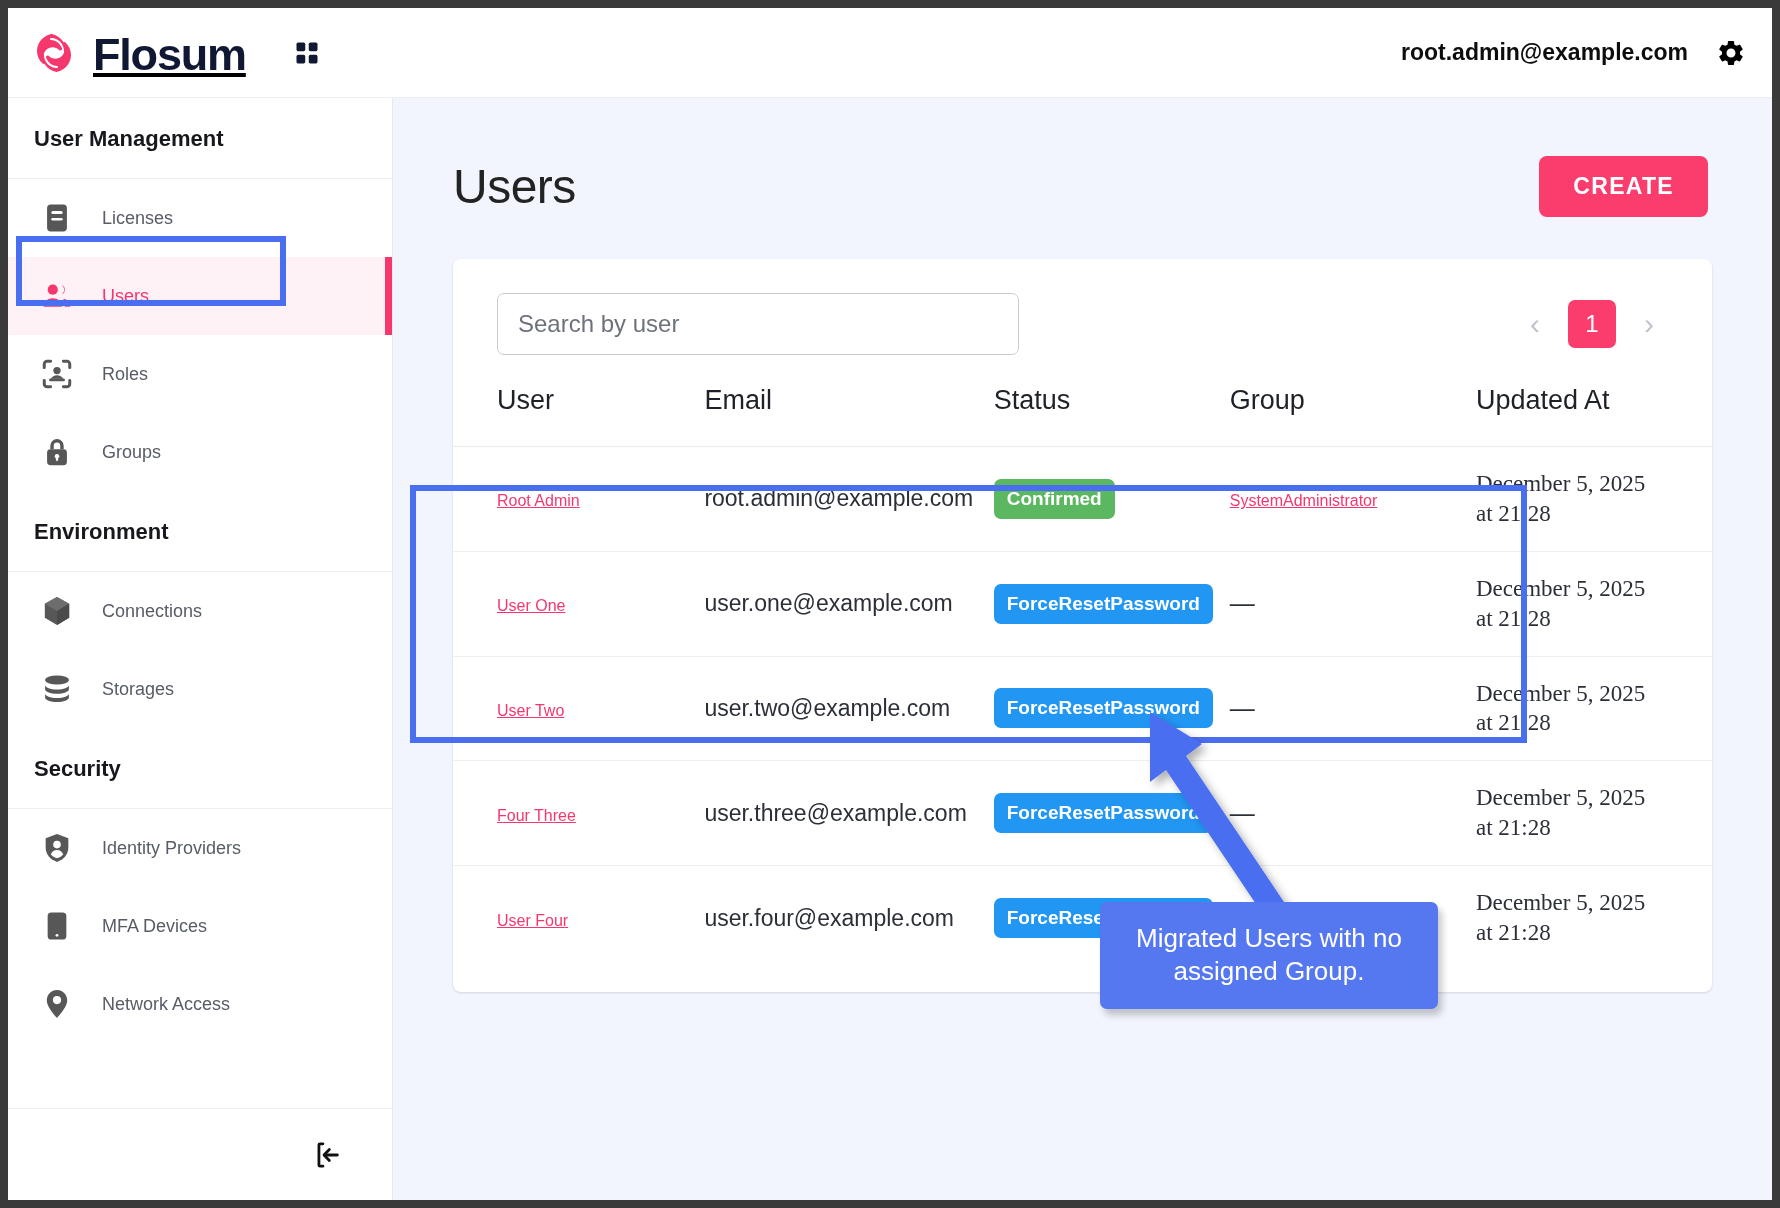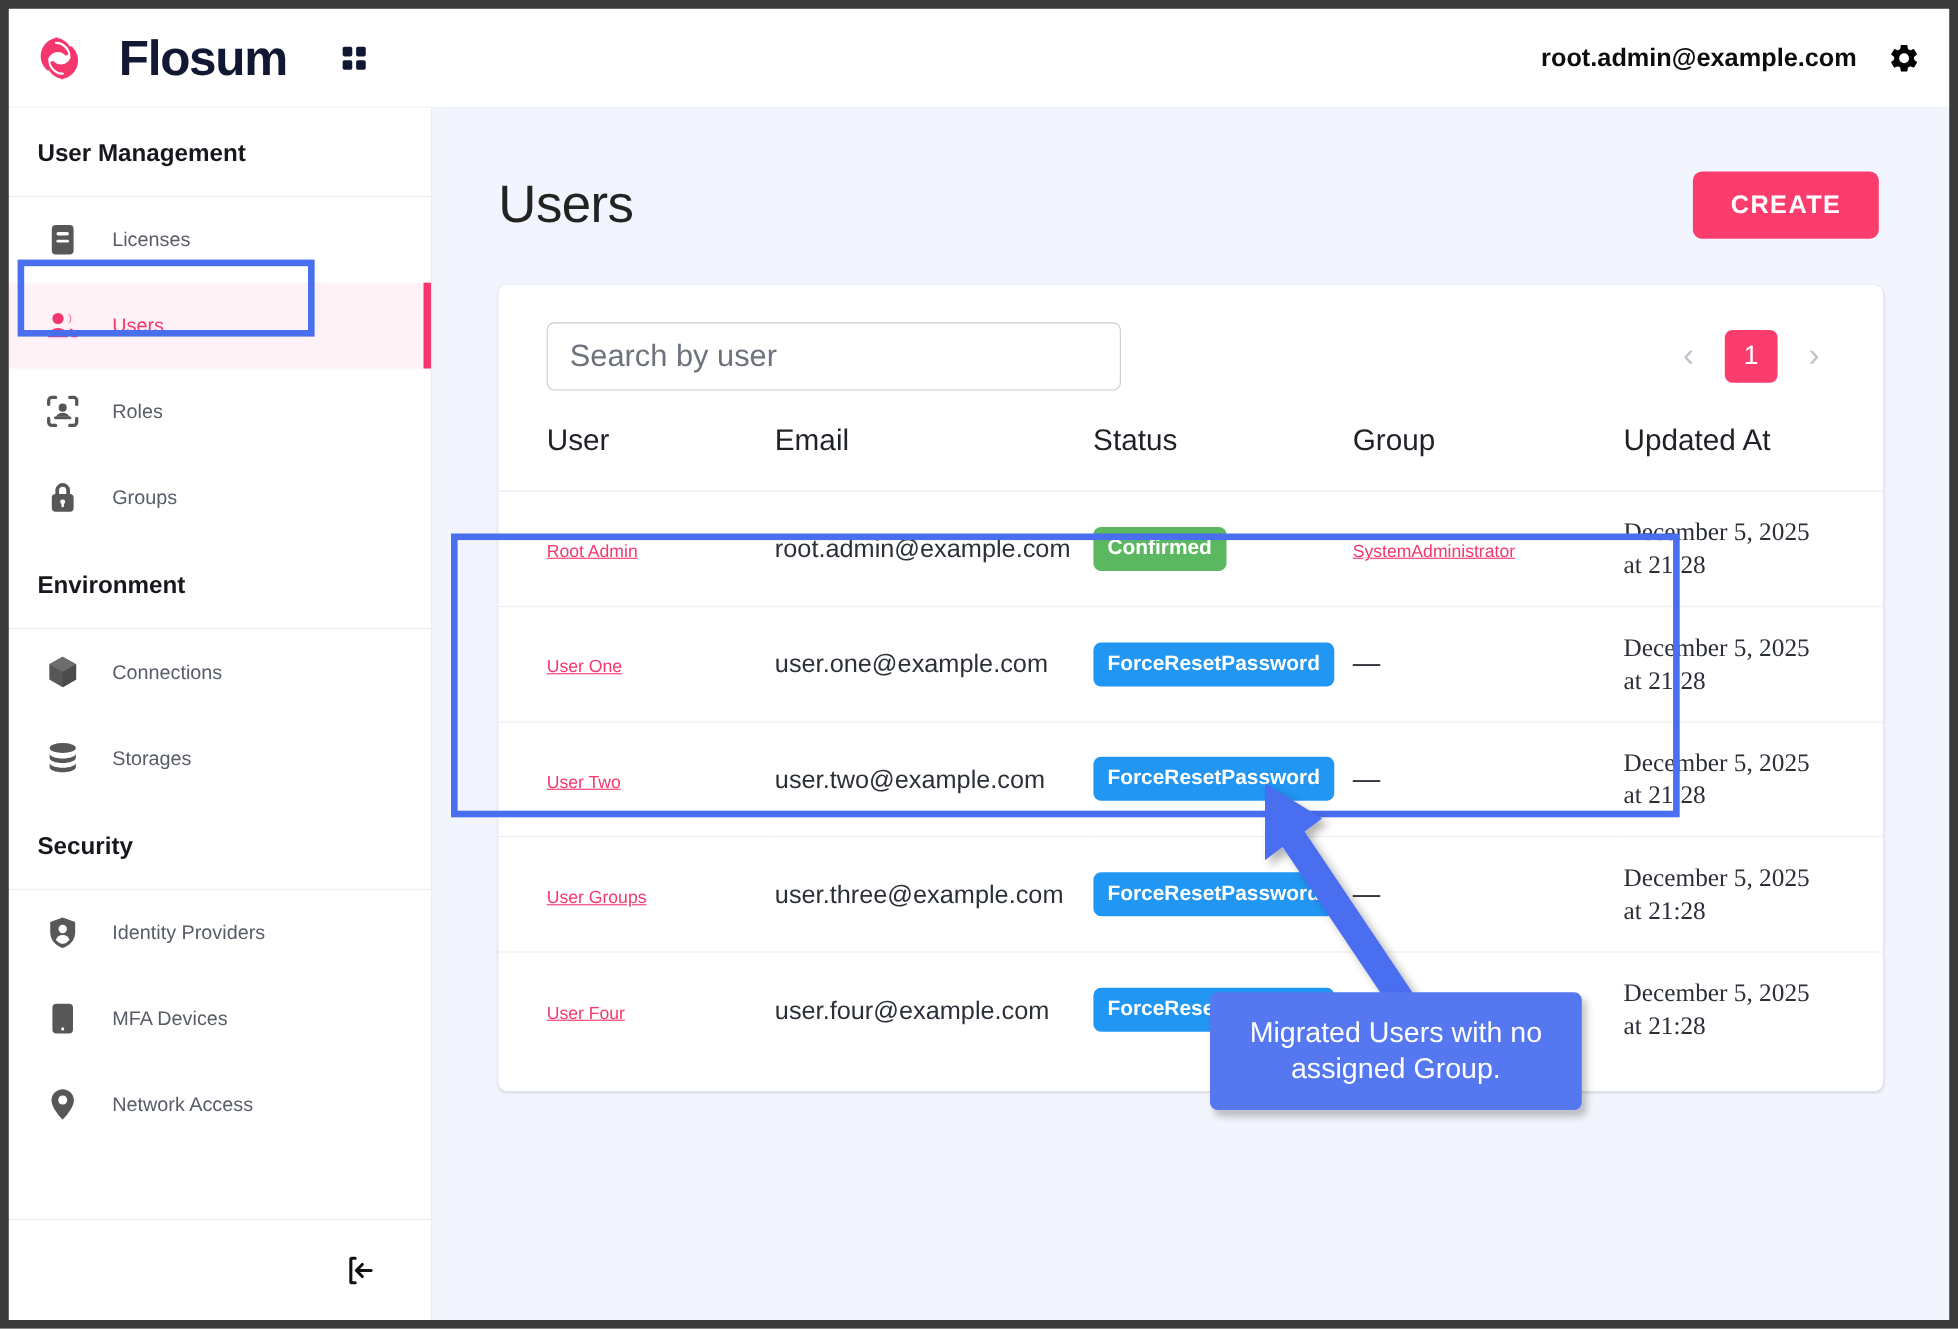--- a/index.html
+++ b/index.html
@@ -28,23 +28,24 @@
     left: 0; top: 0;
     width: 1764px;
     height: 90px;
     background: #ffffff;
     border-bottom: 1px solid #eceef3;
     display: flex;
     align-items: center;
   }
   #brand {
     display: flex;
-    align-items: center;
+    align-items: flex-end;
     margin-left: 22px;
-    gap: 30px;
+    gap: 15px;
+    text-decoration: underline;
   }
   #logo-mark { width: 48px; height: 48px; flex: 0 0 48px; }
   #brand-name {
     font-size: 45px;
     font-weight: bold;
     color: #111833;
     letter-spacing: -1.2px;
     line-height: 1;
   }
   #grid-apps-btn {
@@ -172,21 +173,21 @@
   #card-toolbar {
     display: flex;
     align-items: center;
     padding: 34px 44px 26px 44px;
   }
   #search-input {
     width: 522px;
     height: 62px;
     border: 1px solid #c9ccd4;
     border-radius: 7px;
-    font-size: 28px;
+    font-size: 24px;
     color: #3c4149;
     padding: 0 20px;
     outline: none;
     font-family: "Liberation Sans", sans-serif;
     background: #ffffff;
   }
   #search-input::placeholder { color: #6d727c; }
 
   #pagination {
     margin-left: auto;
@@ -519,21 +520,21 @@
               <td><a class="user-link">User Two</a></td>
               <td>user.two@example.com</td>
               <td><span class="badge force">ForceResetPassword</span></td>
               <td><span class="dash">—</span></td>
               <td class="date-cell">
                 <div>December 5, 2025</div>
                 <div>at 21:28</div>
               </td>
             </tr>
             <tr>
-              <td><a class="user-link">User Groups</a></td>
+              <td><a class="user-link">Four Three</a></td>
               <td>user.three@example.com</td>
               <td><span class="badge force">ForceResetPassword</span></td>
               <td><span class="dash">—</span></td>
               <td class="date-cell">
                 <div>December 5, 2025</div>
                 <div>at 21:28</div>
               </td>
             </tr>
             <tr>
               <td><a class="user-link">User Four</a></td>

